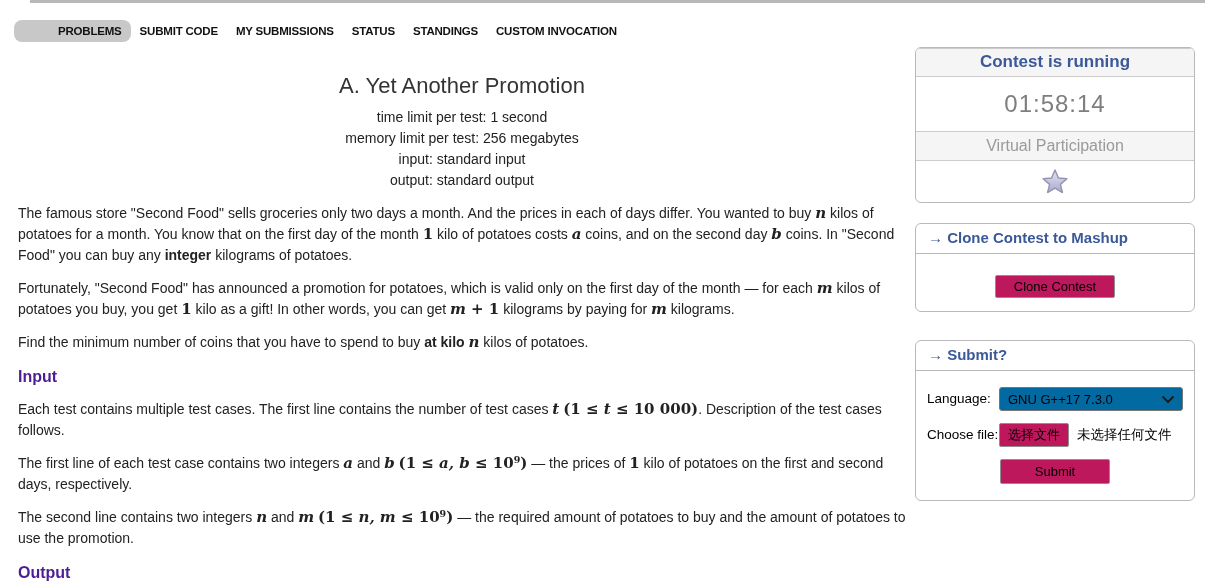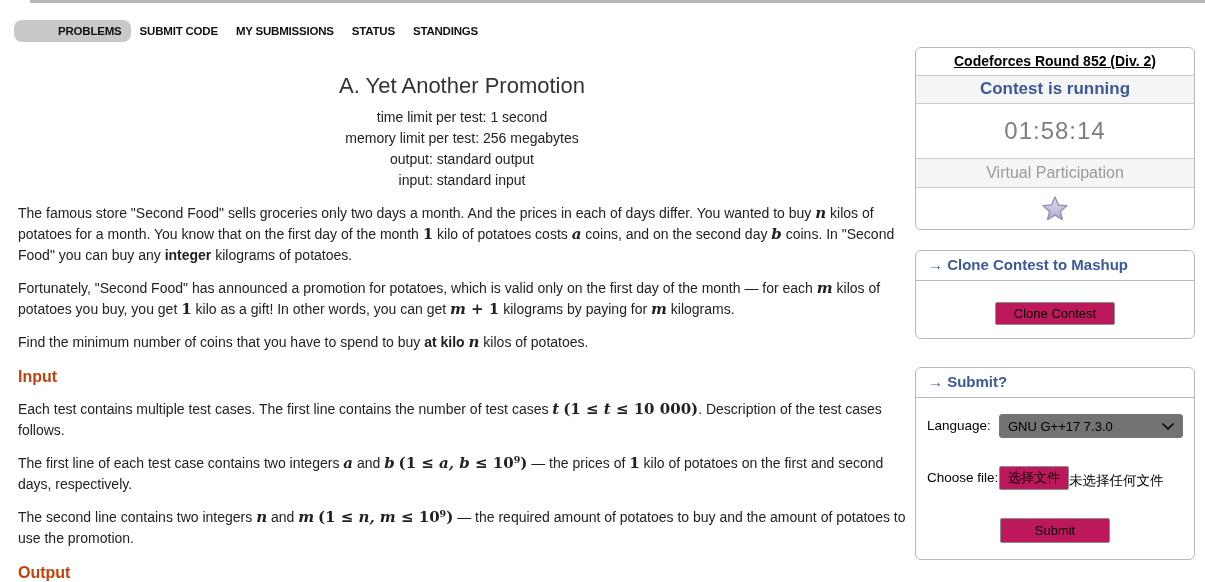--- a/index.html
+++ b/index.html
@@ -24,21 +24,21 @@
   .tab{
     font-weight:bold;font-size:11.5px;letter-spacing:-0.2px;color:#111;
     padding:5px 9px;border-radius:8px;white-space:nowrap;cursor:pointer;
   }
   .tab.selected{background:var(--tab-selected-bg);padding-left:44px;}
   
   .main{position:absolute;left:18px;top:69px;width:888px;}
   .prob-title{text-align:center;font-size:22px;color:#333;margin:4px 0 8px 0;}
   .limits{text-align:center;font-size:14px;line-height:21px;color:#222;}
   .main p{margin:12px 0 0 0;line-height:21px;font-size:14px;color:#222;}
-  .sec-title{font-weight:bold;font-size:16px;color:#c2410c;margin:14px 0 2px 0;line-height:20px;}
+  .sec-title{font-weight:bold;font-size:16px;color:#4c1d95;margin:14px 0 2px 0;line-height:20px;}
   .seg-b{font-weight:bold;}
   .seg-m{font-family:"DejaVu Serif", serif;font-style:italic;font-weight:bold;font-size:15px;}
   .seg-n{font-family:"DejaVu Serif", serif;font-weight:bold;font-size:15px;}
   
   .sidebar{position:absolute;left:915px;top:47px;width:280px;}
   .box{border:1px solid var(--box-border);border-radius:6px;background:#fff;overflow:hidden;}
   .box + .box{margin-top:0;}
   .box.contest{margin-bottom:20px;}
   .box.clone{margin-bottom:28px;}
   .row{border-top:1px solid #ccc;text-align:center;}
@@ -52,73 +52,73 @@
   .box-caption{color:var(--caption-blue);font-weight:bold;font-size:15px;
     padding:5px 12px 7px 12px;border-bottom:1px solid var(--box-border);}
   .clone-body{padding:11px 10px 13px 10px;text-align:center;font-size:13px;color:#000;}
   .btn{
     display:inline-block;background:#be185d;border:1px solid #8f8f8f;border-radius:2px;
     font-family:"Liberation Sans", sans-serif;font-size:13px;color:#000;
     padding:3px 14px;cursor:pointer;text-align:center;
   }
   .clone-btn{margin-top:10px;padding:3px 18px;}
   .submit-form{padding:16px 11px 14px 11px;}
-  .form-row{display:flex;margin-bottom:28px;}
+  .form-row{display:flex;margin-bottom:12px;}
   .form-label{width:72px;flex:none;font-size:13.5px;color:#000;line-height:17px;padding-top:3px;}
   .select{
-    flex:1;border:1px solid #767676;border-radius:3px;background:#737373;height:22px;
+    flex:1;border:1px solid #767676;border-radius:3px;background:#0369a1;height:22px;
     display:flex;align-items:center;justify-content:space-between;
     padding:0 8px 0 8px;font-size:13px;color:#000;cursor:pointer;
   }
-  .file-control{display:flex;align-items:flex-end;}
+  .file-control{display:flex;align-items:center;gap:8px;}
   .file-btn{padding:2px 8px;white-space:nowrap;}
   .file-status{font-size:13.5px;color:#000;white-space:nowrap;}
   .submit-row{text-align:center;margin-bottom:2px;}
   .submit-btn{padding:4px 34px;}
 </style>
 </head>
 <body>
 
 <div class="topbar"></div>
 
 <nav class="tabbar">
     <div class="tab selected">PROBLEMS</div>
     <div class="tab">SUBMIT CODE</div>
     <div class="tab">MY SUBMISSIONS</div>
     <div class="tab">STATUS</div>
     <div class="tab">STANDINGS</div>
+    <div class="tab">CUSTOM INVOCATION</div>
   </nav>
 
 <div class="main">
   <div class="prob-title">A. Yet Another Promotion</div>
   <div class="limits">
       <div>time limit per test: 1 second</div>
       <div>memory limit per test: 256 megabytes</div>
+      <div>input: standard input</div>
       <div>output: standard output</div>
-      <div>input: standard input</div>
     </div>
   <div>
       <p><span class="seg-t">The famous store "Second Food" sells groceries only two days a month. And the prices in each of days differ. You wanted to buy </span><span class="seg-m">n</span><span class="seg-t"> kilos of potatoes for a month. You know that on the first day of the month </span><span class="seg-n">1</span><span class="seg-t"> kilo of potatoes costs </span><span class="seg-m">a</span><span class="seg-t"> coins, and on the second day </span><span class="seg-m">b</span><span class="seg-t"> coins. In "Second Food" you can buy any </span><span class="seg-b">integer</span><span class="seg-t"> kilograms of potatoes.</span></p>
       <p><span class="seg-t">Fortunately, "Second Food" has announced a promotion for potatoes, which is valid only on the first day of the month — for each </span><span class="seg-m">m</span><span class="seg-t"> kilos of potatoes you buy, you get </span><span class="seg-n">1</span><span class="seg-t"> kilo as a gift! In other words, you can get </span><span class="seg-m">m</span><span class="seg-n"> + 1</span><span class="seg-t"> kilograms by paying for </span><span class="seg-m">m</span><span class="seg-t"> kilograms.</span></p>
       <p><span class="seg-t">Find the minimum number of coins that you have to spend to buy </span><span class="seg-b">at kilo</span><span class="seg-t"> </span><span class="seg-m">n</span><span class="seg-t"> kilos of potatoes.</span></p>
     </div>
   <div class="sec-title">Input</div>
   <div>
       <p><span class="seg-t">Each test contains multiple test cases. The first line contains the number of test cases </span><span class="seg-m">t</span><span class="seg-t"> </span><span class="seg-n">(1 ≤ </span><span class="seg-m">t</span><span class="seg-n"> ≤ 10 000)</span><span class="seg-t">. Description of the test cases follows.</span></p>
       <p><span class="seg-t">The first line of each test case contains two integers </span><span class="seg-m">a</span><span class="seg-t"> and </span><span class="seg-m">b</span><span class="seg-t"> </span><span class="seg-n">(1 ≤ </span><span class="seg-m">a, b</span><span class="seg-n"> ≤ 10⁹)</span><span class="seg-t"> — the prices of </span><span class="seg-n">1</span><span class="seg-t"> kilo of potatoes on the first and second days, respectively.</span></p>
       <p><span class="seg-t">The second line contains two integers </span><span class="seg-m">n</span><span class="seg-t"> and </span><span class="seg-m">m</span><span class="seg-t"> </span><span class="seg-n">(1 ≤ </span><span class="seg-m">n, m</span><span class="seg-n"> ≤ 10⁹)</span><span class="seg-t"> — the required amount of potatoes to buy and the amount of potatoes to use the promotion.</span></p>
     </div>
   <div class="sec-title">Output</div>
 
 </div>
 
 <div class="sidebar">
 
   <div class="box contest">
-    <a class="contest-title">Codeforces Round 852 (Div. 2)</a>
     <div class="row status-row">Contest is running</div>
     <div class="row timer-row">01:58:14</div>
     <div class="row vp-row">Virtual Participation</div>
     <div class="row star-row">
       <svg width="26" height="24" viewBox="0 0 24 23">
         <defs>
           <linearGradient id="starg" x1="0" y1="0" x2="0" y2="1">
             <stop offset="0" stop-color="#e3e3f0"></stop>
             <stop offset="1" stop-color="#a9a9d0"></stop>
           </linearGradient>

